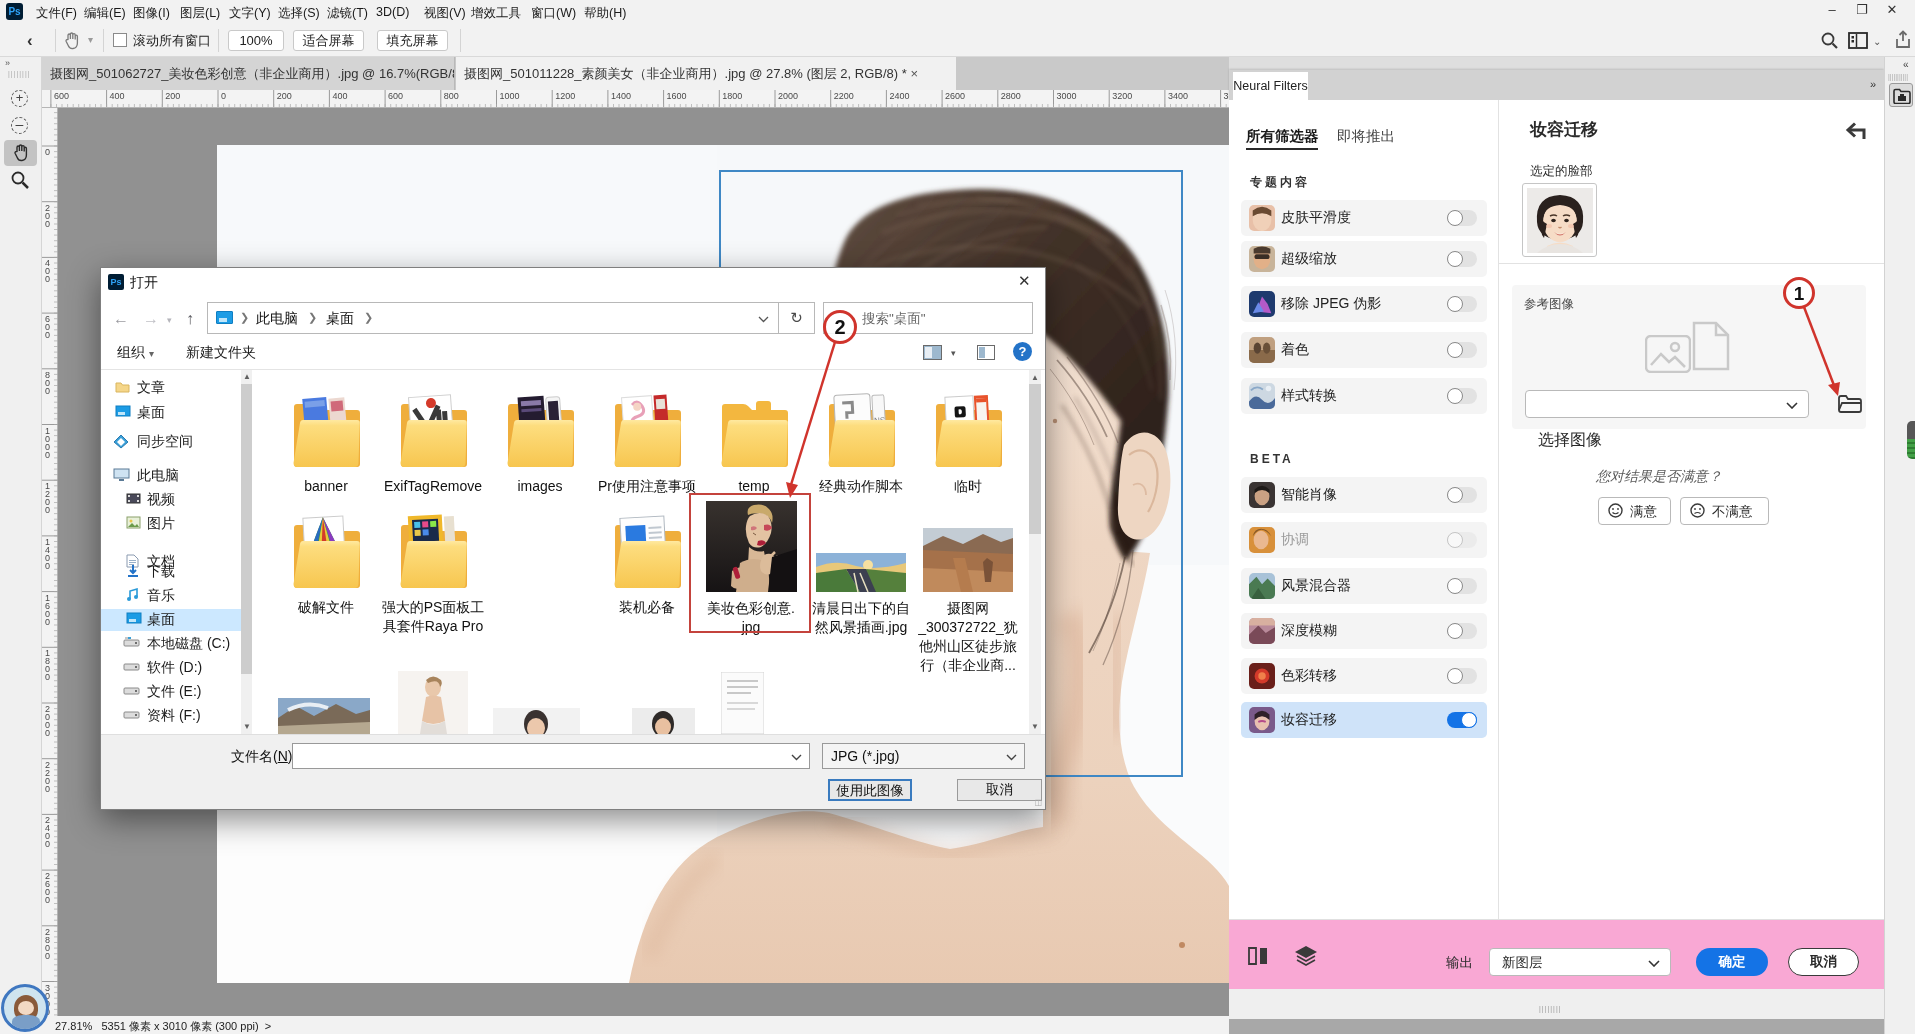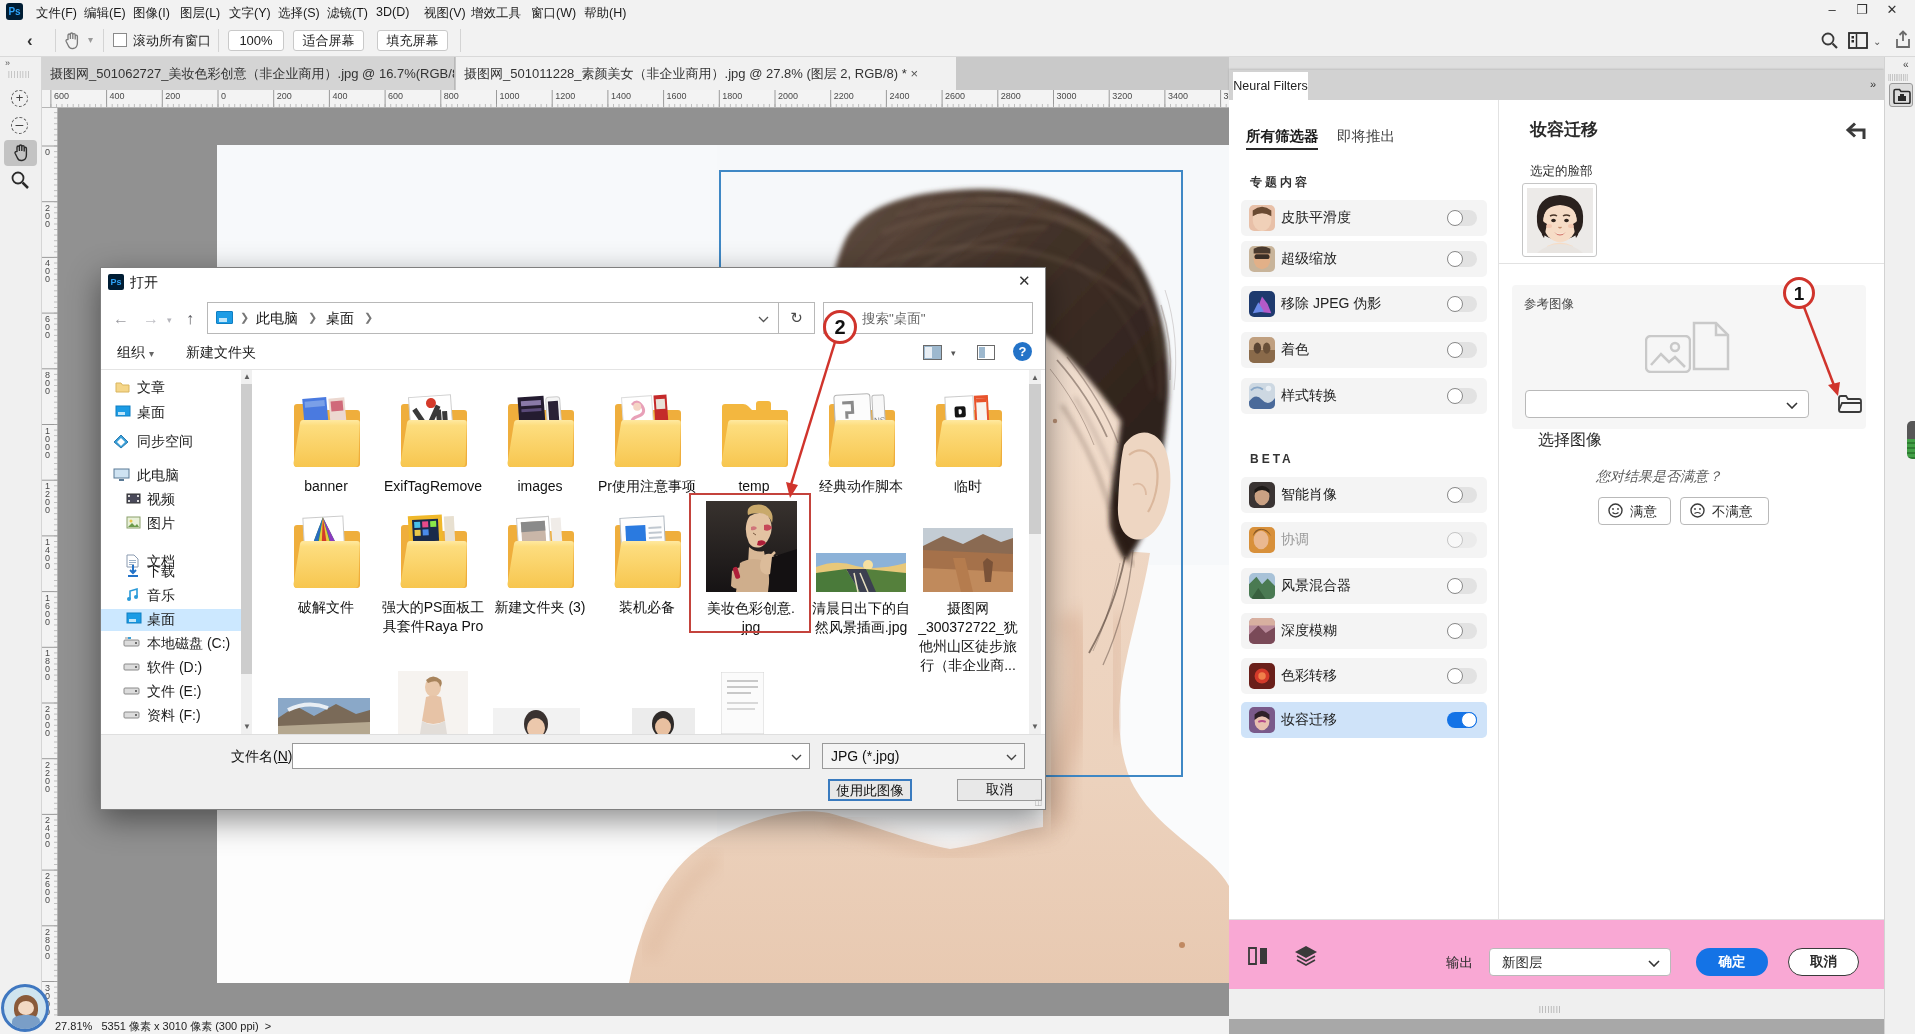--- a/index.html
+++ b/index.html
@@ -984,32 +984,20 @@
             <rect x="28" y="6" width="6" height="6" fill="#e84a8a"></rect>
             <rect x="36" y="6" width="6" height="6" fill="#8ae84a"></rect>
             <rect x="20" y="14" width="6" height="6" fill="#e8c84a"></rect>
             <rect x="28" y="14" width="6" height="6" fill="#4a8ae8"></rect>
             <text x="16" y="38" font-size="8" fill="#c42a2a" font-weight="bold" font-family="Liberation Sans">精氣</text>
             <rect x="50" y="2" width="10" height="42" fill="#e8e0d0"></rect>
           </g>
           <use href="#ffront" fill="url(#ffg)"></use>
         </svg>
    <div class="flabel">强大的PS面板工<br>具套件Raya Pro</div></div>
-  <div class="fcell" style="left:235px;top:140px;">
-   <svg width="76" height="82">
-          <use href="#fback" fill="#efae3c"></use>
-          <g transform="translate(0,5) rotate(-4 38 24)">
-            <rect x="16" y="2" width="32" height="42" fill="#fff" stroke="#ccc"></rect>
-            <rect x="20" y="6" width="24" height="28" fill="#c9b6a8"></rect>
-            <rect x="20" y="6" width="24" height="10" fill="#8a8a8a"></rect>
-            <rect x="50" y="4" width="10" height="40" fill="#f0ece8"></rect>
-          </g>
-          <use href="#ffront" fill="url(#ffg)"></use>
-        </svg>
-   <div class="flabel">新建文件夹 (3)</div></div>
   <div class="fcell" style="left:342px;top:140px;">
    <svg width="76" height="82">
           <use href="#fback" fill="#efae3c"></use>
           <g transform="translate(0,5) rotate(-3 38 24)">
             <rect x="12" y="2" width="44" height="42" fill="#fdfdfd" stroke="#b0b8c0"></rect>
             <rect x="17" y="10" width="20" height="24" fill="#2a7ae0"></rect>
             <rect x="40" y="12" width="13" height="2" fill="#c0c8d0"></rect>
             <rect x="40" y="17" width="13" height="2" fill="#c0c8d0"></rect>
             <rect x="40" y="22" width="13" height="2" fill="#c0c8d0"></rect>
             <rect x="40" y="27" width="10" height="2" fill="#c0c8d0"></rect>

